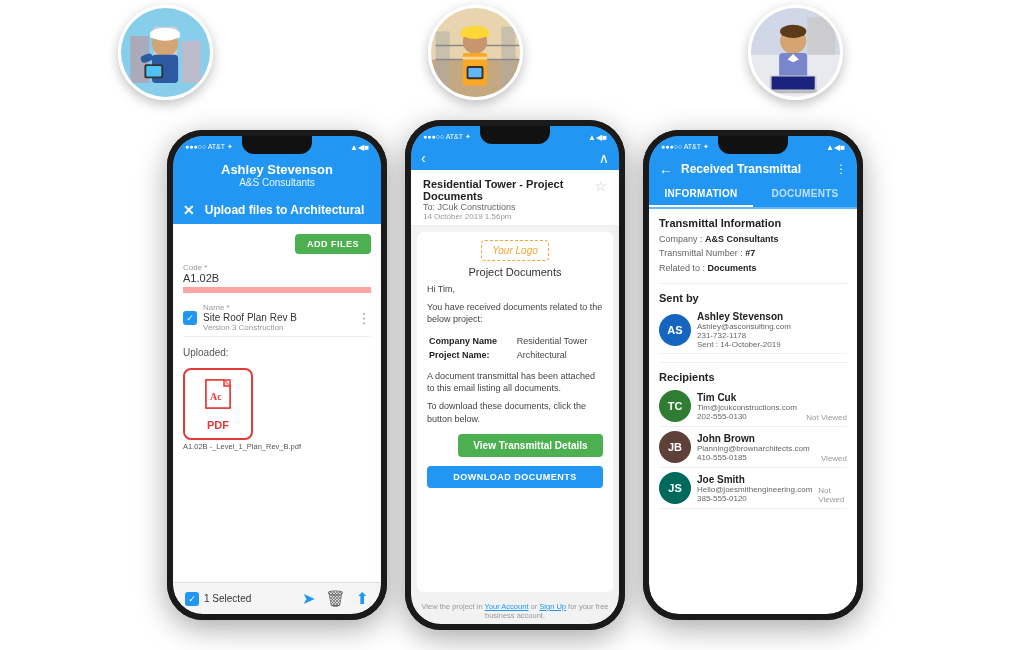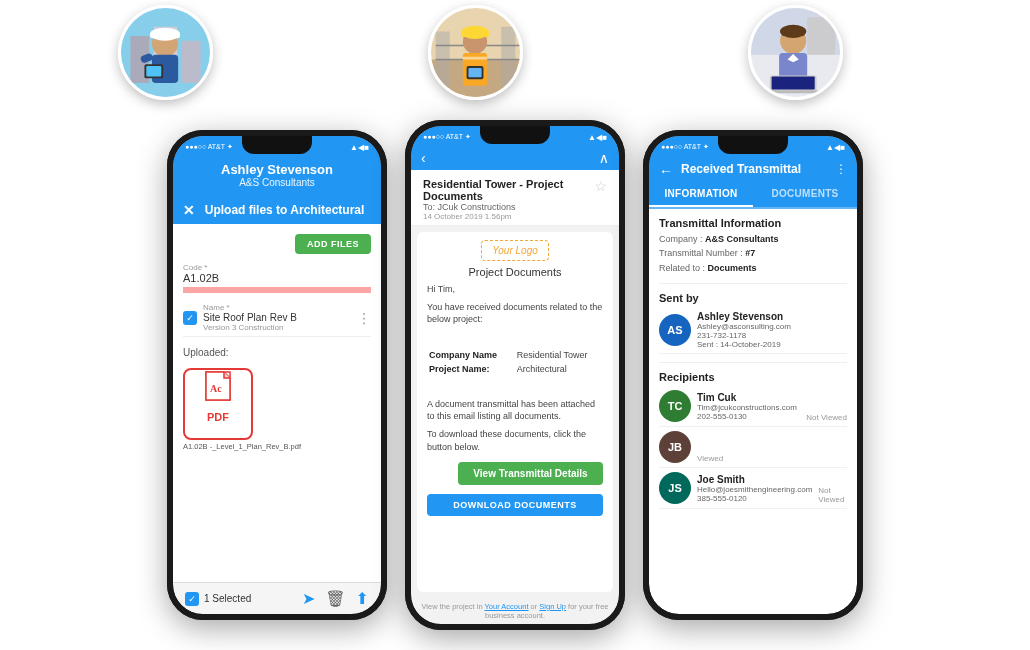--- a/index.html
+++ b/index.html
@@ -175,20 +175,21 @@
       margin-top: 4px;
     }
     .pdf-box {
       width: 70px;
       height: 72px;
       border: 2px solid #e53935;
       border-radius: 8px;
       display: flex;
       flex-direction: column;
       align-items: center;
+      justify-content: center;
       gap: 2px;
     }
     .pdf-acrobat {
       color: #e53935;
       font-size: 28px;
     }
     .pdf-label-text {
       color: #e53935;
       font-size: 11px;
       font-weight: 700;
@@ -297,21 +298,21 @@
       text-align: center;
       font-weight: 500;
     }
 
     .email-body-text {
       font-size: 9px;
       color: #444;
       line-height: 1.4;
     }
 
-    .email-table { width: 100%; margin: 16px 0; }
+    .email-table { width: 100%; margin: 2px 0; }
     .email-table td { font-size: 9px; color: #444; padding: 1px 0; }
     .email-table .label { font-weight: 700; color: #222; padding-right: 4px; }
 
     .email-cta-btn {
       background: #4CAF50;
       color: white;
       text-align: center;
       padding: 6px;
       border-radius: 4px;
       font-size: 10px;
@@ -641,20 +642,25 @@
             <div class="person-info">
               <div class="person-name">Tim Cuk</div>
               <div class="person-email">Tim@jcukconstructions.com</div>
               <div class="person-phone">202-555-0130</div>
             </div>
             <div class="view-badge not-viewed">Not Viewed</div>
           </div>
 
           <div class="person-row">
             <div class="av-circle av-brown">JB</div>
+            <div class="person-info">
+              <div class="person-name">John Brown</div>
+              <div class="person-email">Planning@brownarchitects.com</div>
+              <div class="person-phone">410-555-0185</div>
+            </div>
             <div class="view-badge viewed">Viewed</div>
           </div>
 
           <div class="person-row">
             <div class="av-circle av-teal">JS</div>
             <div class="person-info">
               <div class="person-name">Joe Smith</div>
               <div class="person-email">Hello@joesmithengineering.com</div>
               <div class="person-phone">385-555-0120</div>
             </div>

